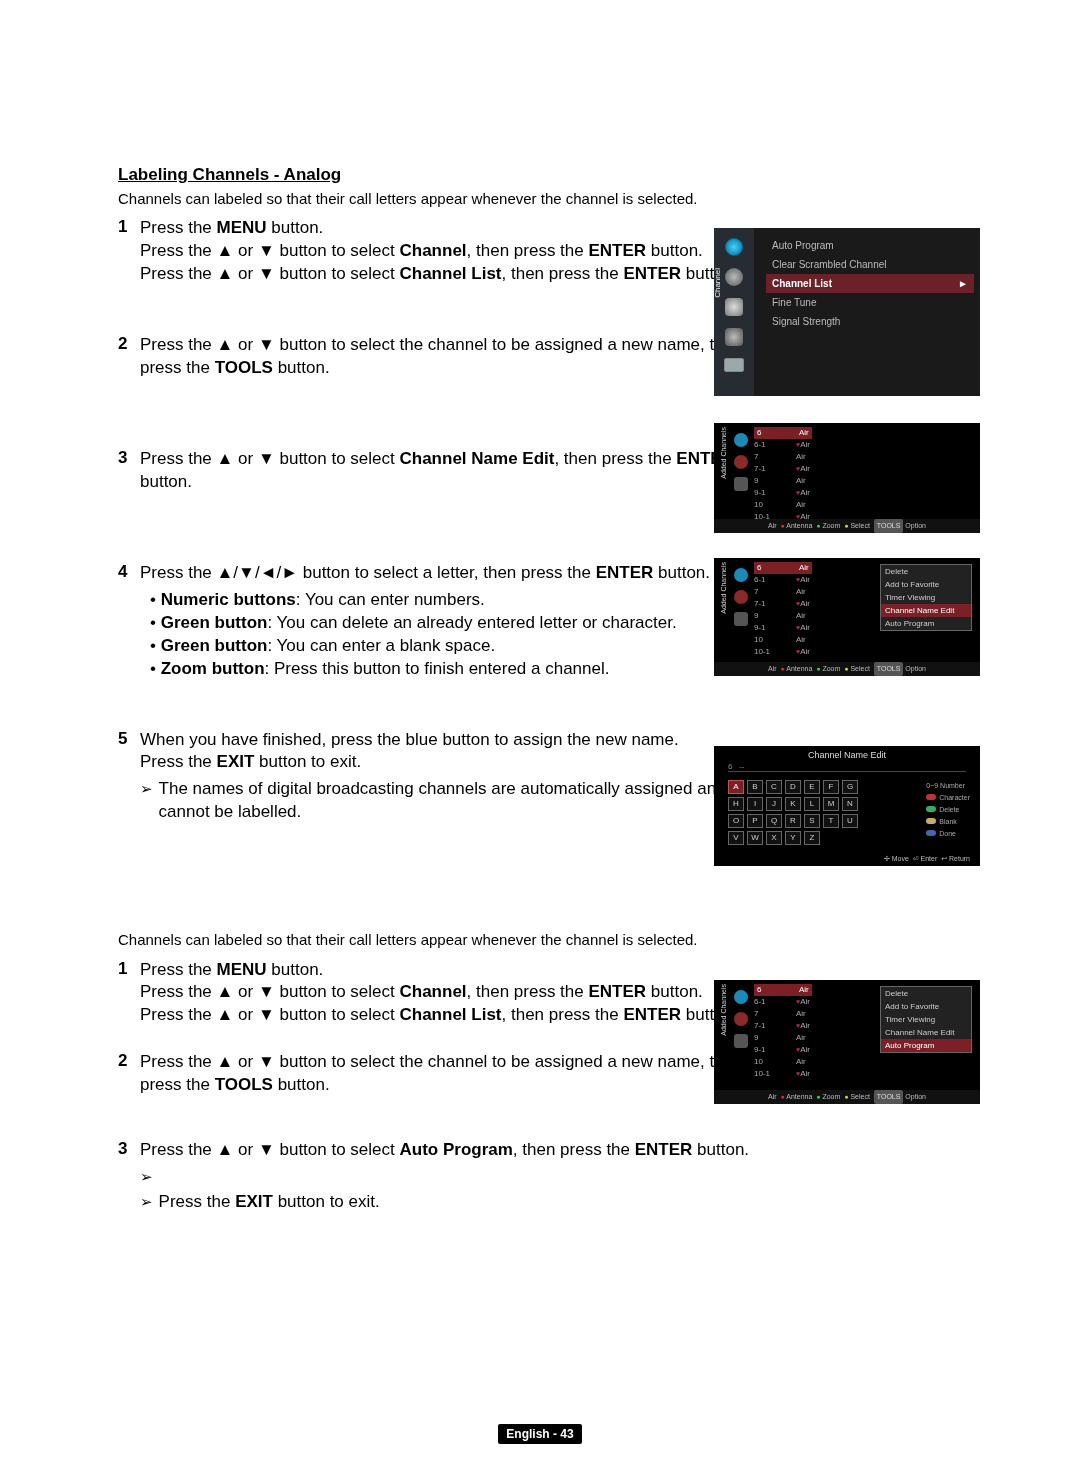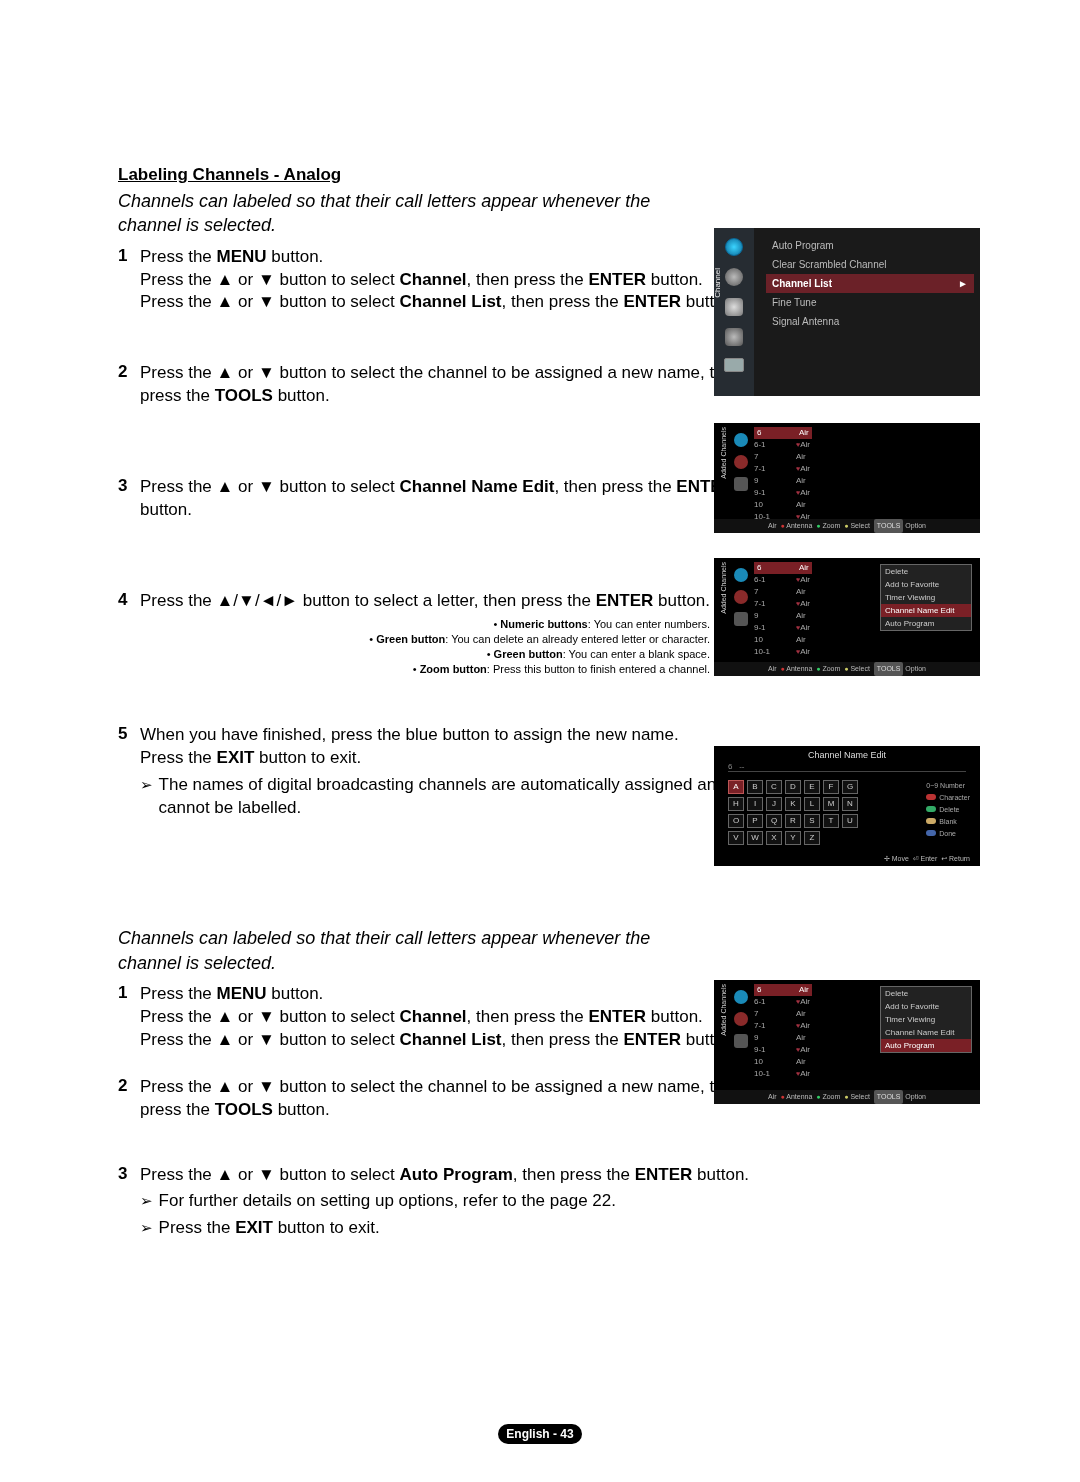--- a/index.html
+++ b/index.html
@@ -1,33 +1,33 @@
 <!DOCTYPE html>
 <html><head>
 <meta charset="utf-8">
 <style>
   * { margin: 0; padding: 0; box-sizing: border-box; }
   body { background: #fff; font-family: Arial, Helvetica, sans-serif; width: 1080px; height: 1482px; position: relative; color: #000; }
   .page { padding: 165px 108px 0 118px; }
   .section-title { font-weight: bold; font-size: 17px; text-decoration: underline; margin-bottom: 4px; }
-  .intro { font-size: 18px; line-height: 1.35; max-width: 590px; margin-bottom: 8px; font-style: italic; }
+  .intro { font-size: 15px; line-height: 1.35; max-width: 590px; margin-bottom: 8px; }
   .step { display: flex; margin-bottom: 6px; max-width: 650px; }
   .step-num { font-weight: bold; width: 22px; flex-shrink: 0; font-size: 17px; }
   .step-body { font-size: 17px; line-height: 1.35; }
-  .bullet { font-size: 11px; line-height: 1.35; margin-left: 10px; text-align: right; }
+  .bullet { font-size: 17px; line-height: 1.35; margin-left: 10px; }
   .note-row { display: flex; align-items: flex-start; margin-top: 4px; gap: 6px; }
   .note-arrow { font-size: 15px; line-height: 1.4; }
   .note-text { font-size: 17px; line-height: 1.35; }
   .gap-m { height: 62px; }
   .gap-l { height: 100px; }
   .gap-xs { height: 42px; }
   .gap-bottom { height: 36px; }
 
   .footer { position: absolute; bottom: 38px; left: 0; width: 100%; text-align: center; }
-  .footer-tag { display: inline-block; background: #000; color: #fff; font-size: 12px; font-weight: bold; padding: 3px 8px; border-radius: 10px; }
+  .footer-tag { display: inline-block; background: #000; color: #fff; font-size: 12px; font-weight: bold; padding: 3px 8px; border-radius: 2px; }
 
   
   .thumb { position: absolute; right: 100px; background: #000; color: #ccc; font-size: 9px; overflow: hidden; }
 
   
   .t1 { top: 228px; width: 266px; height: 168px; background:#1a1a1a; }
   .t1-side { position:absolute; left:0; top:0; width:40px; height:100%; background:#262c32; display:flex; flex-direction:column; align-items:center; padding-top:10px; gap:12px;}
   .micon { width:18px; height:18px; border-radius:3px; }
   .micon.blue { background:radial-gradient(circle,#3bd5ff,#0a6a9a); border:1px solid #0a6a9a; border-radius:50%;}
   .micon.dot { background:radial-gradient(circle,#bbb,#555); border-radius:50%; }
@@ -164,21 +164,20 @@
   </div>
 
   <div class="gap-bottom"></div>
 
   <div class="step">
     <div class="step-num">3</div>
     <div class="step-body">
       <span>Press the ▲ or ▼ button to select </span><b>Auto Program</b><span>, then press the </span><b>ENTER</b><span> button.</span>
       <div class="note-row">
         <span class="note-arrow">➢</span>
-        <span class="note-text">For further details on setting up options, refer to the page 22.</span>
       </div>
       <div class="note-row">
         <span class="note-arrow">➢</span>
         <span class="note-text"><span>Press the </span><b>EXIT</b><span> button to exit.</span></span>
       </div>
     </div>
   </div>
 </div>
 
 <div class="thumb t1">
@@ -191,21 +190,21 @@
   </div>
   <span class="vlabel">Channel</span>
   <div class="t1-list">
     <div class="t1-item">Auto Program</div>
     <div class="t1-item">Clear Scrambled Channel</div>
     <div class="t1-item hl">
         <span>Channel List</span>
         <span class="chevron">►</span>
       </div>
     <div class="t1-item">Fine Tune</div>
-    <div class="t1-item">Signal Antenna</div>
+    <div class="t1-item">Signal Strength</div>
   </div>
 </div>
 
 <div class="thumb t2">
   <div class="cl-side"><span class="vtab">Added Channels</span></div>
   <div class="cl-icons">
       <div class="cli blue"></div>
       <div class="cli red"></div>
       <div class="cli grey"></div>
     </div>

